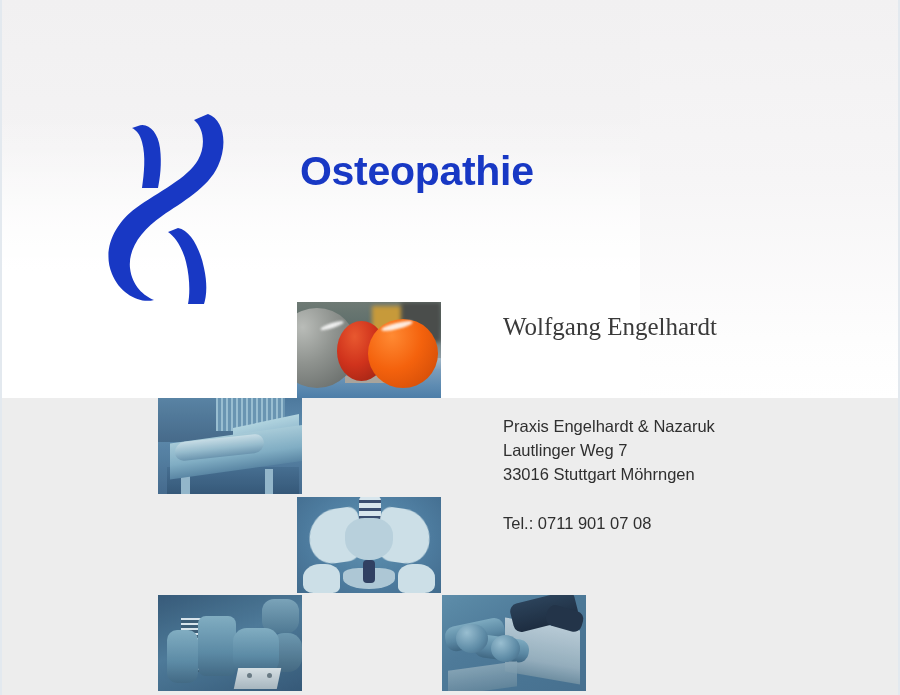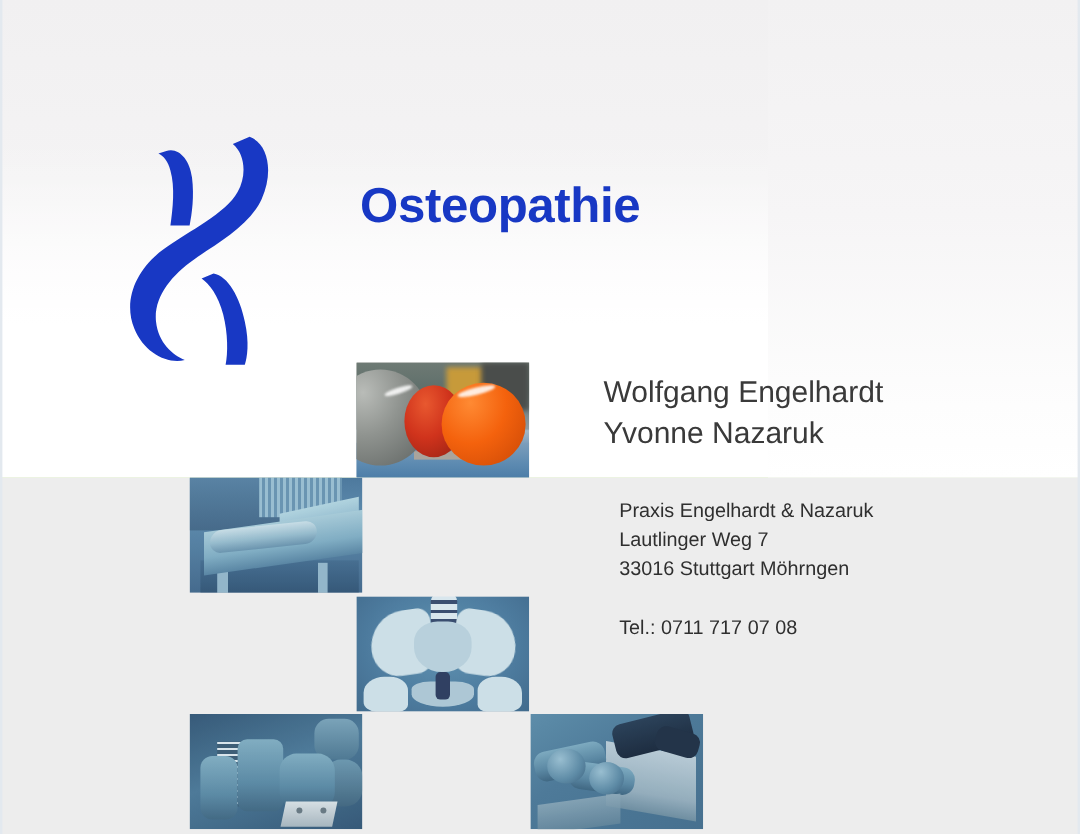--- a/index.html
+++ b/index.html
@@ -80,31 +80,30 @@
 
   
   #names {
     position: absolute;
     left: 503px; top: 310px;
     color: #3a3a3a;
     font-size: 25px;
     line-height: 1.36;
     white-space: nowrap;
   }
-  #names .name-line { display: block; }
+  #names .name-line { display: block; font-family: Liberation Serif, serif; }
 
   
   #contact {
     position: absolute;
     left: 503px; top: 414px;
     color: #2f2f2f;
     font-size: 16.5px;
     line-height: 1.46;
     white-space: nowrap;
-    margin-left: 13px;
   }
   #contact .addr-line,
   #contact .contact-line { display: block; }
   #contact .contact-block { margin-top: 25px; }
 
   
   .tile {
     position: absolute;
     width: 144px;
     height: 96px;
@@ -365,31 +364,30 @@
                L 92 200 C 94 190, 94 174, 90 158 C 86 142, 78 132, 72 128 Z" fill="#1838c4"></path>
     </svg>
   </div>
 
   <div id="headline">
     <span class="hl-line">Osteopathie</span>
   </div>
 
   <div id="names">
     <span class="name-line">Wolfgang Engelhardt</span>
-    <span class="name-line">Yvonne Nazaruk</span>
   </div>
 
   <div id="contact">
     <div class="address-block">
       <span class="addr-line">Praxis Engelhardt &amp; Nazaruk</span>
       <span class="addr-line">Lautlinger Weg 7</span>
       <span class="addr-line">33016 Stuttgart Möhrngen</span>
     </div>
     <div class="contact-block">
-      <span class="contact-line">Tel.: 0711 717 07 08</span>
+      <span class="contact-line">Tel.: 0711 901 07 08</span>
     </div>
   </div>
 
   <div class="tile" id="tile-balls">
     <div class="scene">
       <div class="bg-band"></div>
       <div class="wall-yellow"></div>
       <div class="wall-dark"></div>
       <div class="floor"></div>
       <div class="bar"></div>

